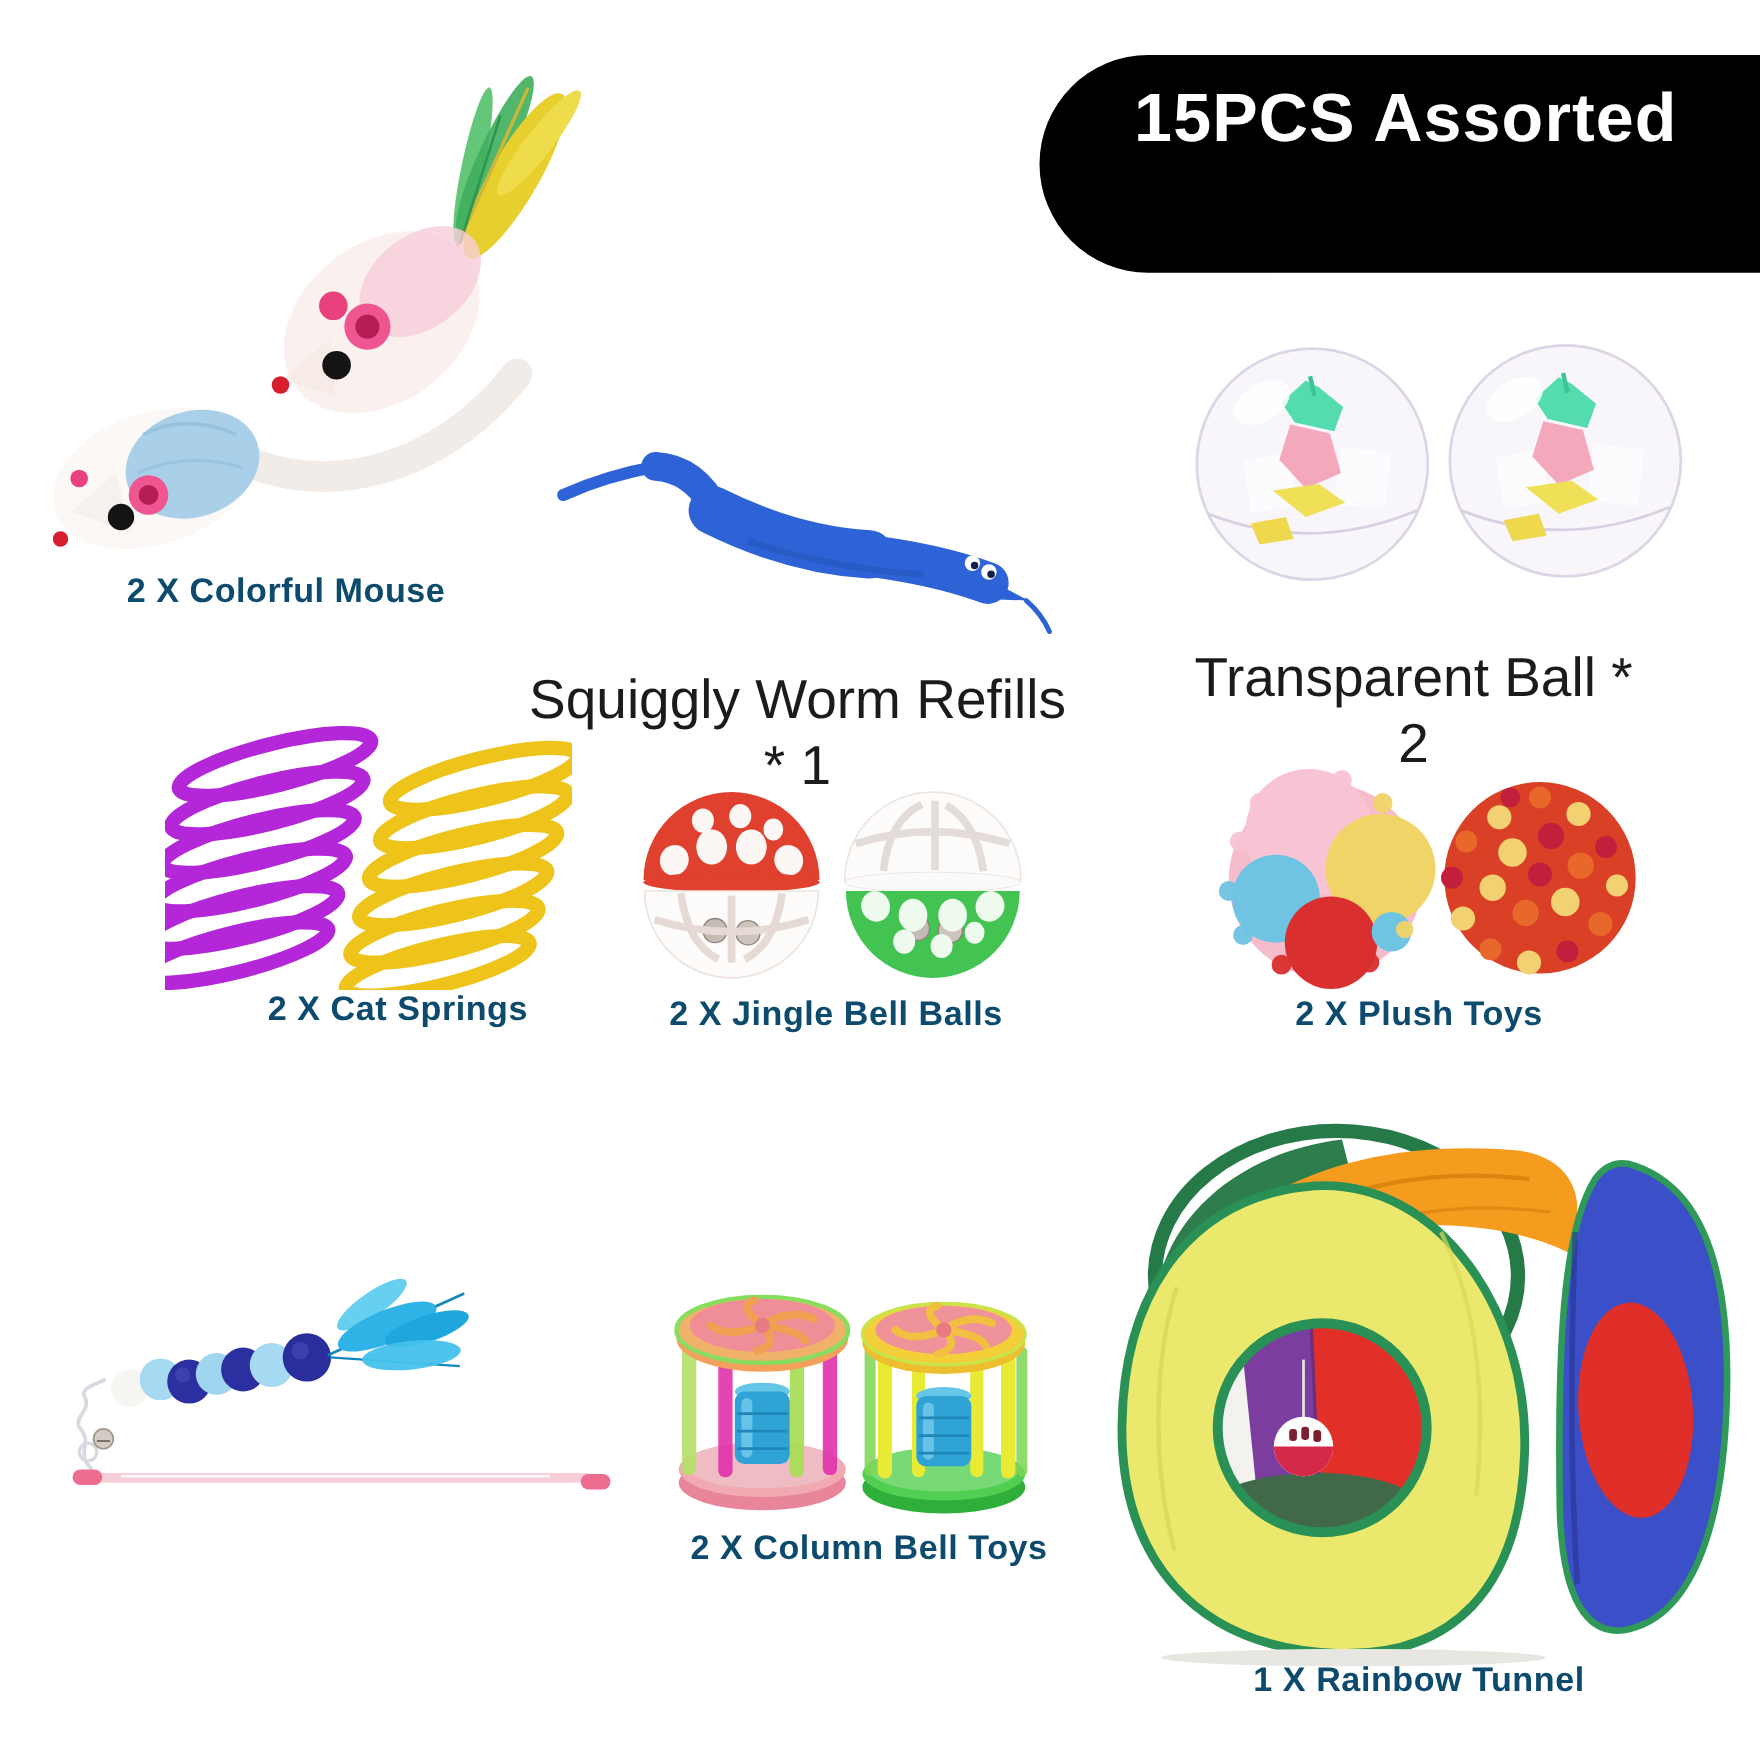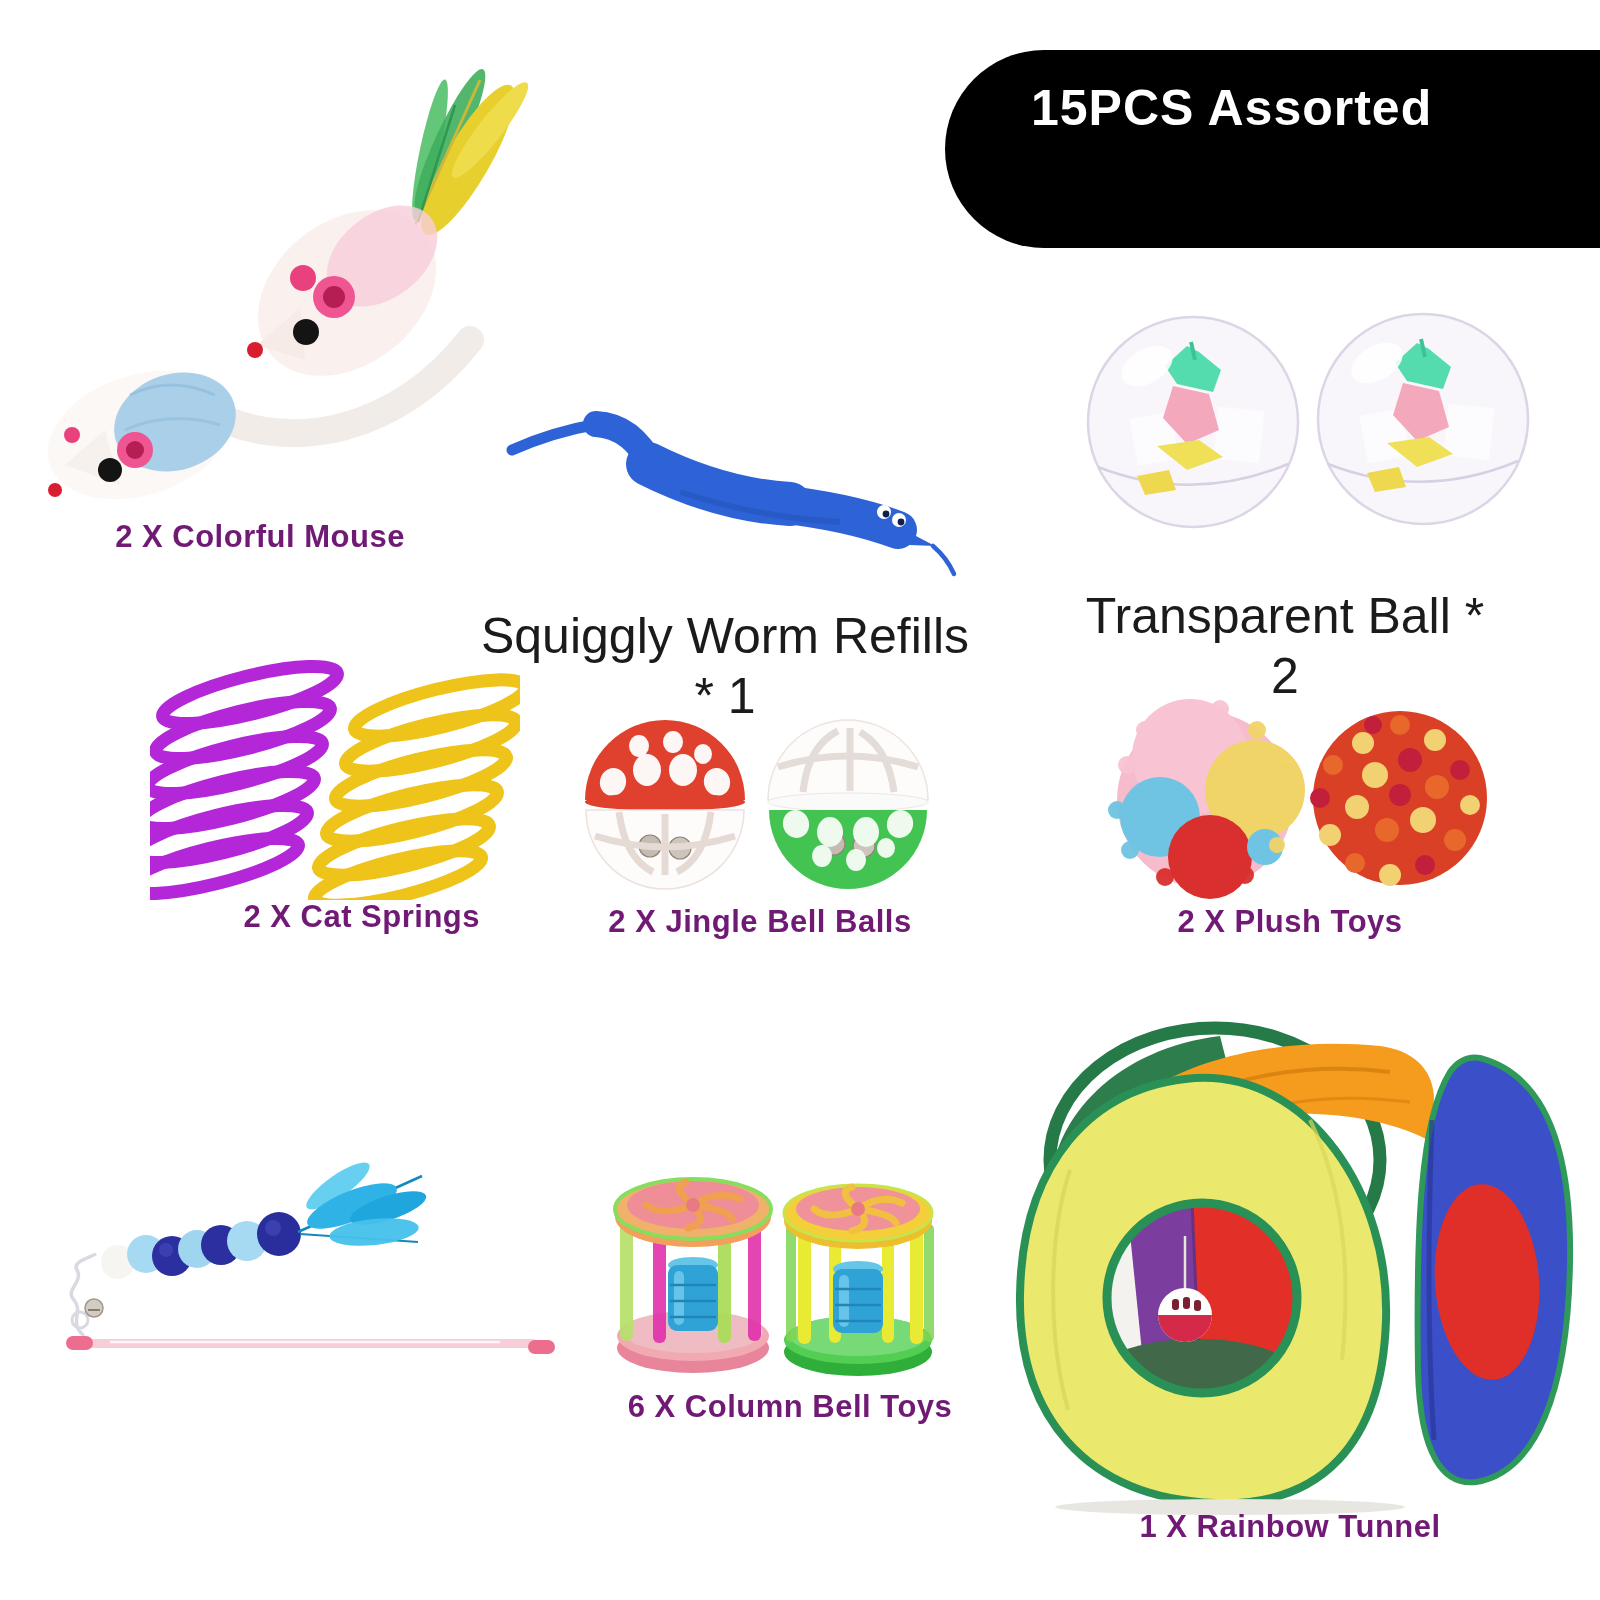--- a/index.html
+++ b/index.html
@@ -1,24 +1,24 @@
 <!DOCTYPE html>
 <html><head>
 <meta charset="utf-8">
 <style>
   html,body{margin:0;padding:0;background:#ffffff;}
   .canvas{position:relative;width:1600px;height:1600px;background:#ffffff;overflow:hidden;
           font-family:"Liberation Sans",sans-serif;}
   .figure{position:absolute;}
-  .item-label{position:absolute;text-align:center;color:#701a75;font-weight:bold;
+  .item-label{position:absolute;text-align:center;color:#0c4a6e;font-weight:bold;
               font-size:31px;line-height:1.2;letter-spacing:0.5px;}
   .item-label.regular{font-weight:400;color:#1b1b1b;font-size:50px;letter-spacing:0;}
   .title-pill{position:absolute;left:945px;top:50px;width:656px;height:198px;background:#000000;
               border-radius:100px 0 0 100px;box-sizing:border-box;padding:16px 0 0 86px;}
-  .title-pill .line{color:#ffffff;font-weight:bold;font-size:50px;line-height:84px;
+  .title-pill .line{color:#ffffff;font-weight:bold;font-size:62px;line-height:84px;
                     letter-spacing:1px;white-space:nowrap;}
 </style>
 </head>
 <body>
 
 <div class="canvas">
 
   <div class="title-pill">
     <div class="line">15PCS Assorted</div>
   </div>
@@ -320,21 +320,21 @@
           <path d="M268,84 Q292,68 312,78"></path>
           <path d="M268,84 Q284,100 262,106"></path>
           <path d="M268,84 Q238,96 224,84"></path>
           <path d="M268,84 Q246,66 262,62"></path>
           <path d="M268,84 Q300,88 306,98"></path>
         </g>
         <circle cx="268" cy="84" r="7" fill="#e87a84"></circle>
       </g>
     </svg>
   </div>
-  <div class="item-label" style="left:590px;top:1388px;width:400px;">6 X Column Bell Toys</div>
+  <div class="item-label" style="left:590px;top:1388px;width:400px;">2 X Column Bell Toys</div>
 
   <div class="figure" style="left:980px;top:1000px;">
     <svg width="610" height="515" viewBox="0 0 610 515">
 
       <path d="M70,195 C70,115 140,48 240,36 L255,95 C180,105 120,150 106,205 Z" fill="#2e7d4d"></path>
       <ellipse cx="235" cy="160" rx="165" ry="132" fill="none" stroke="#267a47" stroke-width="13"></ellipse>
 
       <path d="M100,162 C140,80 260,33 400,46 C432,50 452,68 454,96 L452,142 C370,96 200,105 132,177 Z" fill="#f59b1e"></path>
       <path d="M170,120 C240,75 330,62 410,72" fill="none" stroke="#d47f0c" stroke-width="4" opacity="0.8"></path>
       <path d="M210,140 C280,100 350,92 430,102" fill="none" stroke="#d47f0c" stroke-width="3" opacity="0.6"></path>

